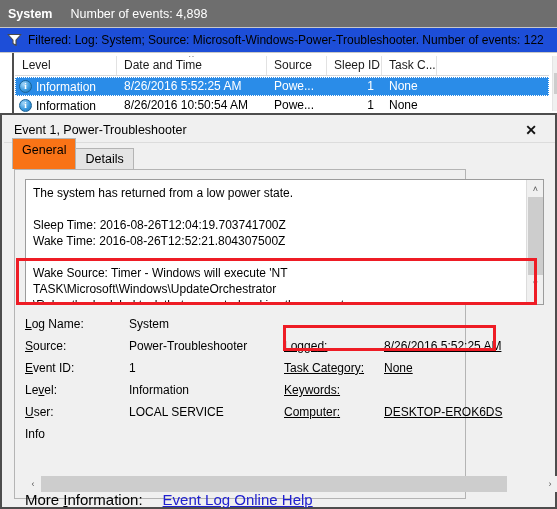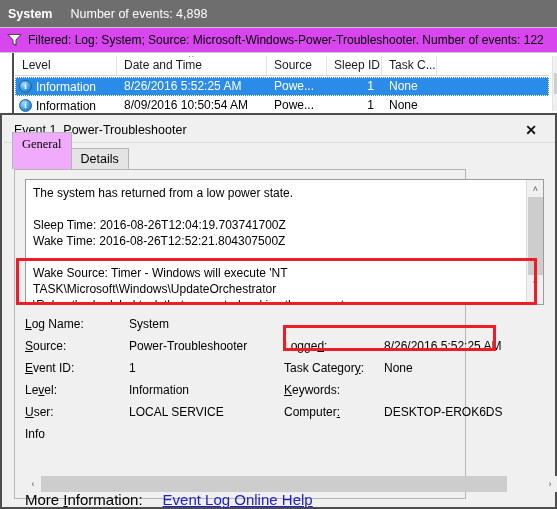--- a/index.html
+++ b/index.html
@@ -37,21 +37,21 @@
   }
   .top-bar .events-count {
     font-size: 12.5px;
   }
 
   
   .filter-row {
     position: absolute;
     left: 0; top: 27px;
     width: 557px; height: 26px;
-    background: #d946ef;
+    background: #1d4ed8;
     border-top: 1px solid #c8c8c8;
     border-bottom: 1px solid #c8c8c8;
     display: flex;
     align-items: center;
     box-sizing: border-box;
   }
   .filter-icon {
     width: 28px;
     display: flex;
     align-items: center;
@@ -239,25 +239,24 @@
     line-height: 21px;
     font-size: 12.5px;
     border: 1px solid #b4b4b4;
     border-bottom: none;
     background: #e4e4e4;
     box-sizing: border-box;
     position: relative;
     color: #000;
   }
   .tab.active {
-    background: #f0abfc;
-    height: 37px;
+    background: #f97316;
+    height: 31px;
     line-height: 22px;
     z-index: 3;
-    font-family: Liberation Serif, serif;
   }
   .tab + .tab { margin-left: -1px; }
 
   .tab-panel {
     position: absolute;
     left: 12px; top: 54px;
     width: 452px; height: 330px;
     background: #f0f0f0;
     border: 1px solid #b4b4b4;
     box-sizing: border-box;
@@ -300,21 +299,21 @@
     width: 519px;
     font-size: 12px;
     color: #000;
   }
   .frow {
     display: flex;
     height: 22px;
     align-items: center;
   }
   .fcol-left { width: 259px; display: flex; }
-  .fcol-right { width: 260px; display: flex; }
+  .fcol-right { width: 260px; display: flex; text-decoration: underline; }
   .flabel { width: 104px; flex: none; }
   .fvalue { flex: 1; }
   .flabel-r { width: 100px; flex: none; }
 
   .more-info {
     position: absolute;
     left: 10px; top: 321px;
     display: flex;
     align-items: center;
     font-size: 15px;
@@ -426,21 +425,21 @@
     <div class="cell" style="width:60px">Powe...</div>
     <div class="cell num" style="width:55px">1</div>
     <div class="cell" style="width:55px">None</div>
   </div>
 
   <div class="row clipped" style="top:43px">
     <div class="cell lvl-cell" style="width:102px">
       <span class="info-icon"></span>
       <span>Information</span>
     </div>
-    <div class="cell" style="width:150px">8/09/2016 10:50:54 AM</div>
+    <div class="cell" style="width:150px">8/26/2016 10:50:54 AM</div>
     <div class="cell" style="width:60px">Powe...</div>
     <div class="cell num" style="width:55px">1</div>
     <div class="cell" style="width:55px">None</div>
   </div>
 
   <div class="list-vscroll">
     <div class="sb-arrow">˄</div>
     <div class="sb-thumb-v" style="height:21px"></div>
     <div class="sb-arrow">˅</div>
   </div>

